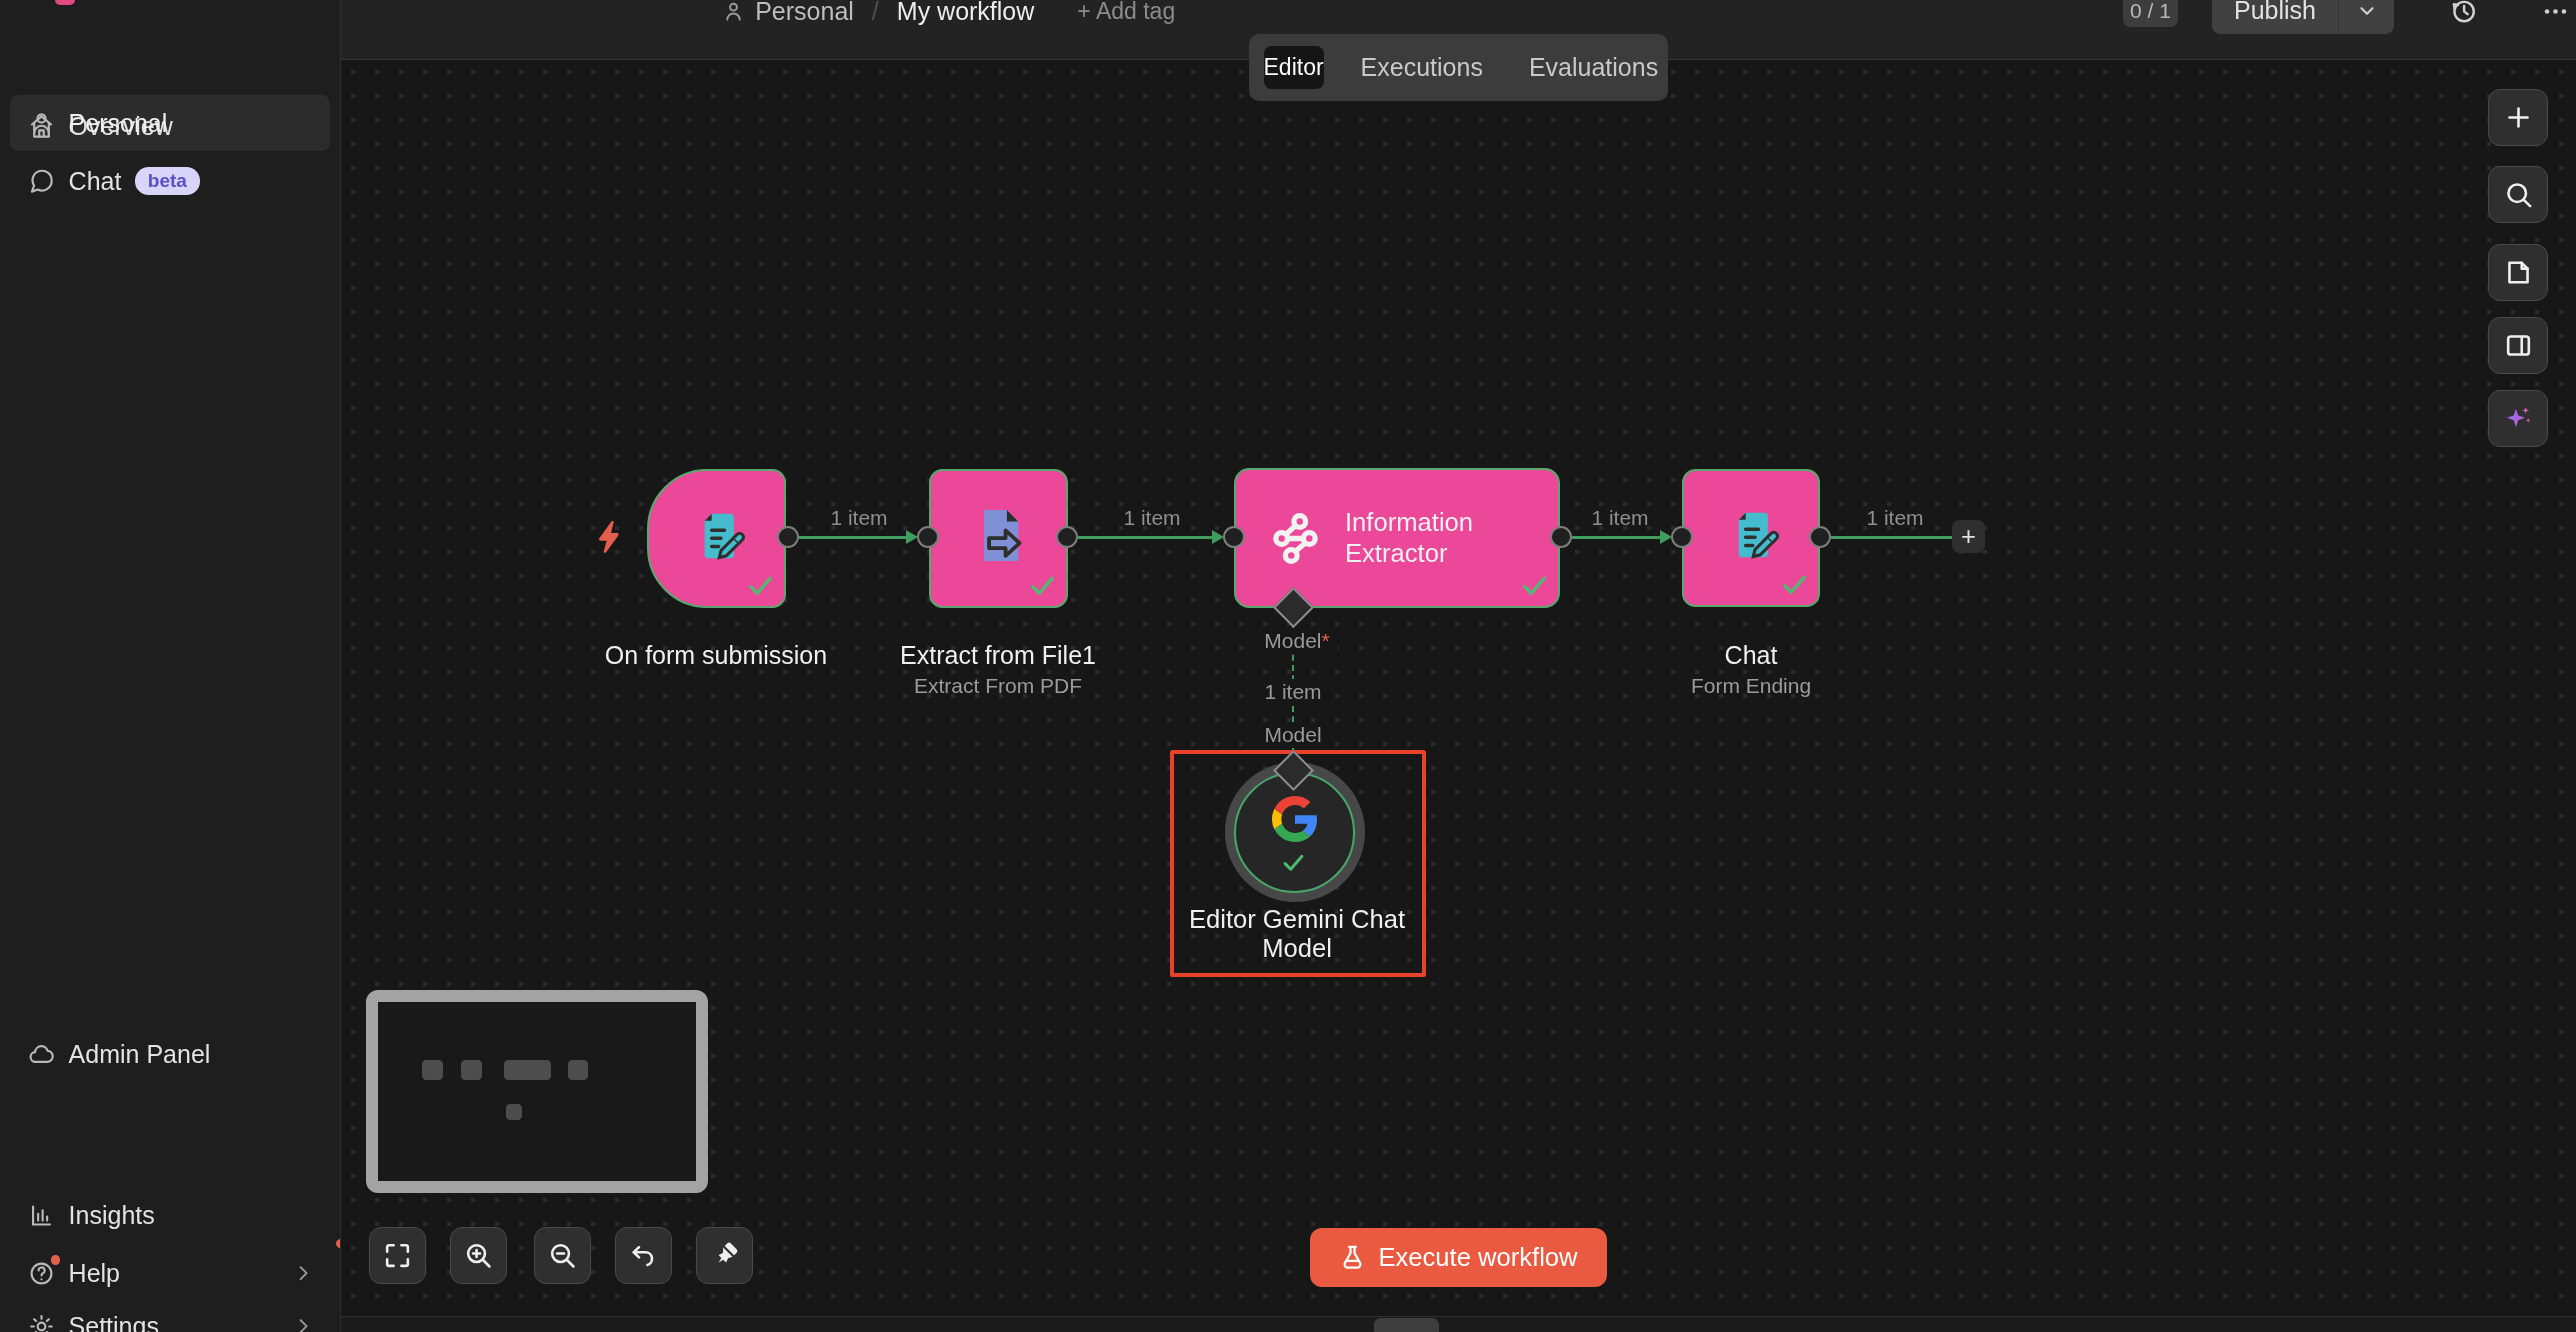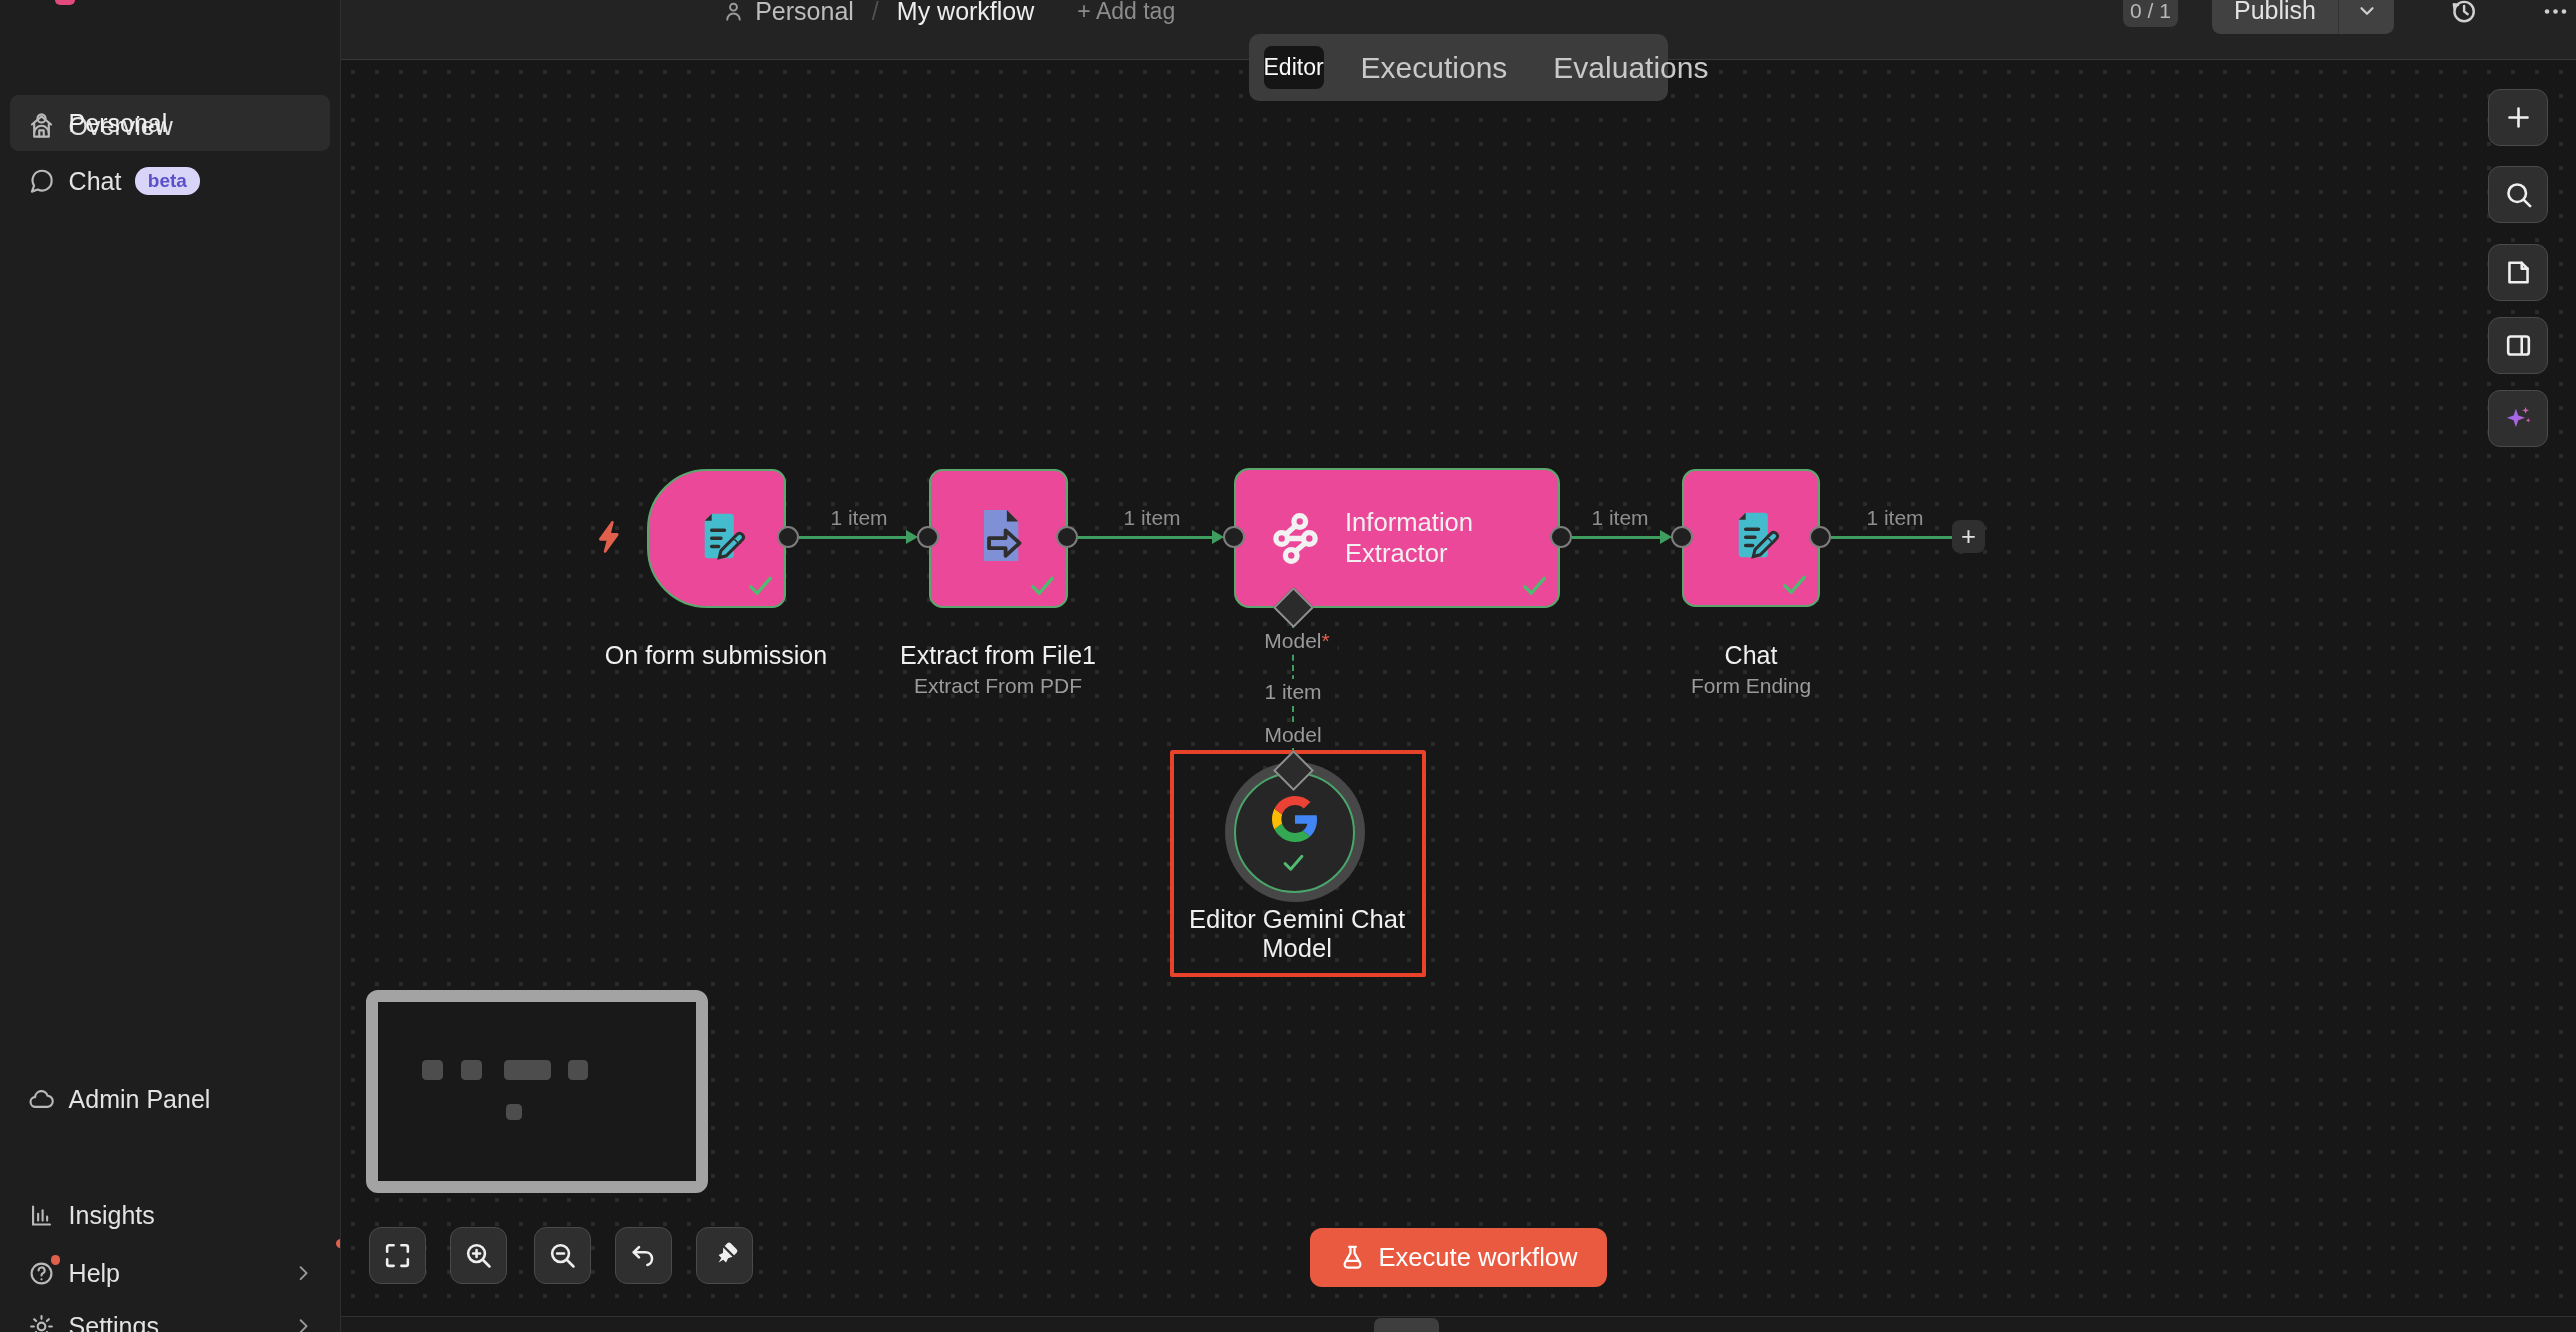--- a/index.html
+++ b/index.html
@@ -62,21 +62,21 @@
   .tabs {
     position:absolute; left:1249px; top:34px; width:419px; height:67px;
     background:#3c3c3c; border-radius:10.2px; display:flex; align-items:center;
     padding:0 14.5px; z-index:30;
   }
   .tab-pill {
     width:89px; height:43px; background:#151515; border-radius:7.7px;
     display:flex; align-items:center; justify-content:center;
     color:#fafafa; font-size:23px; cursor:pointer;
   }
-  .tab-plain { color:#c9c9c9; font-size:30px; margin-left:37px; cursor:pointer; white-space:nowrap; }
+  .tab-plain { color:#c9c9c9; font-size:25px; margin-left:37px; cursor:pointer; white-space:nowrap; }
   .counter-badge {
     position:absolute; left:1782px; top:-13.6px; width:55px; height:41px;
     background:#3d3d3d; border-radius:7.7px; color:#b8b8b8; font-size:21px;
     display:flex; align-items:flex-end; justify-content:center; padding-bottom:4.3px; white-space:nowrap;
   }
   .publish-btn {
     position:absolute; left:1871px; top:-22px; width:182px; height:56px;
     background:#414141; border-radius:8.5px; display:flex; cursor:pointer;
   }
   .publish-main { width:126px; display:flex; align-items:flex-end; justify-content:center; padding-bottom:9.4px; color:#e2e2e2; font-size:25px; font-weight:500; }
@@ -315,21 +315,21 @@
   </div>
 
   <div class="side-item" style="top:153px;">
     <svg class="s-icon" viewBox="0 0 24 24">
       <path fill="none" stroke="currentColor" stroke-width="1.9" stroke-linejoin="round" d="M21 11.5a8.5 8.5 0 0 1-12.3 7.6L3.5 21l1.9-5.4A8.5 8.5 0 1 1 21 11.5z"></path>
     </svg>
     <span class="s-label">Chat</span>
     <span class="beta-badge">beta</span>
   </div>
 
-  <div class="side-item" style="top:1071px;">
+  <div class="side-item" style="top:1026px;">
     <svg class="s-icon" viewBox="0 0 24 24">
       <path fill="none" stroke="currentColor" stroke-width="1.9" stroke-linecap="round" stroke-linejoin="round" d="M6.8 18.5a4.3 4.3 0 0 1-.5-8.6 5.6 5.6 0 0 1 11-1.2 4.4 4.4 0 0 1-.4 9.8z"></path>
     </svg>
     <span class="s-label">Admin Panel</span>
   </div>
 
 
   <div class="side-item" style="top:1187px;">
     <svg class="s-icon" viewBox="0 0 24 24">
       <g fill="none" stroke="currentColor" stroke-width="1.9" stroke-linecap="round">

